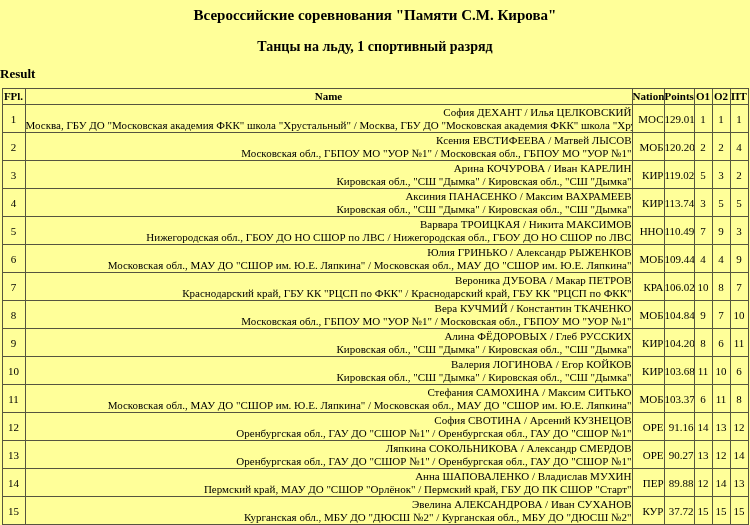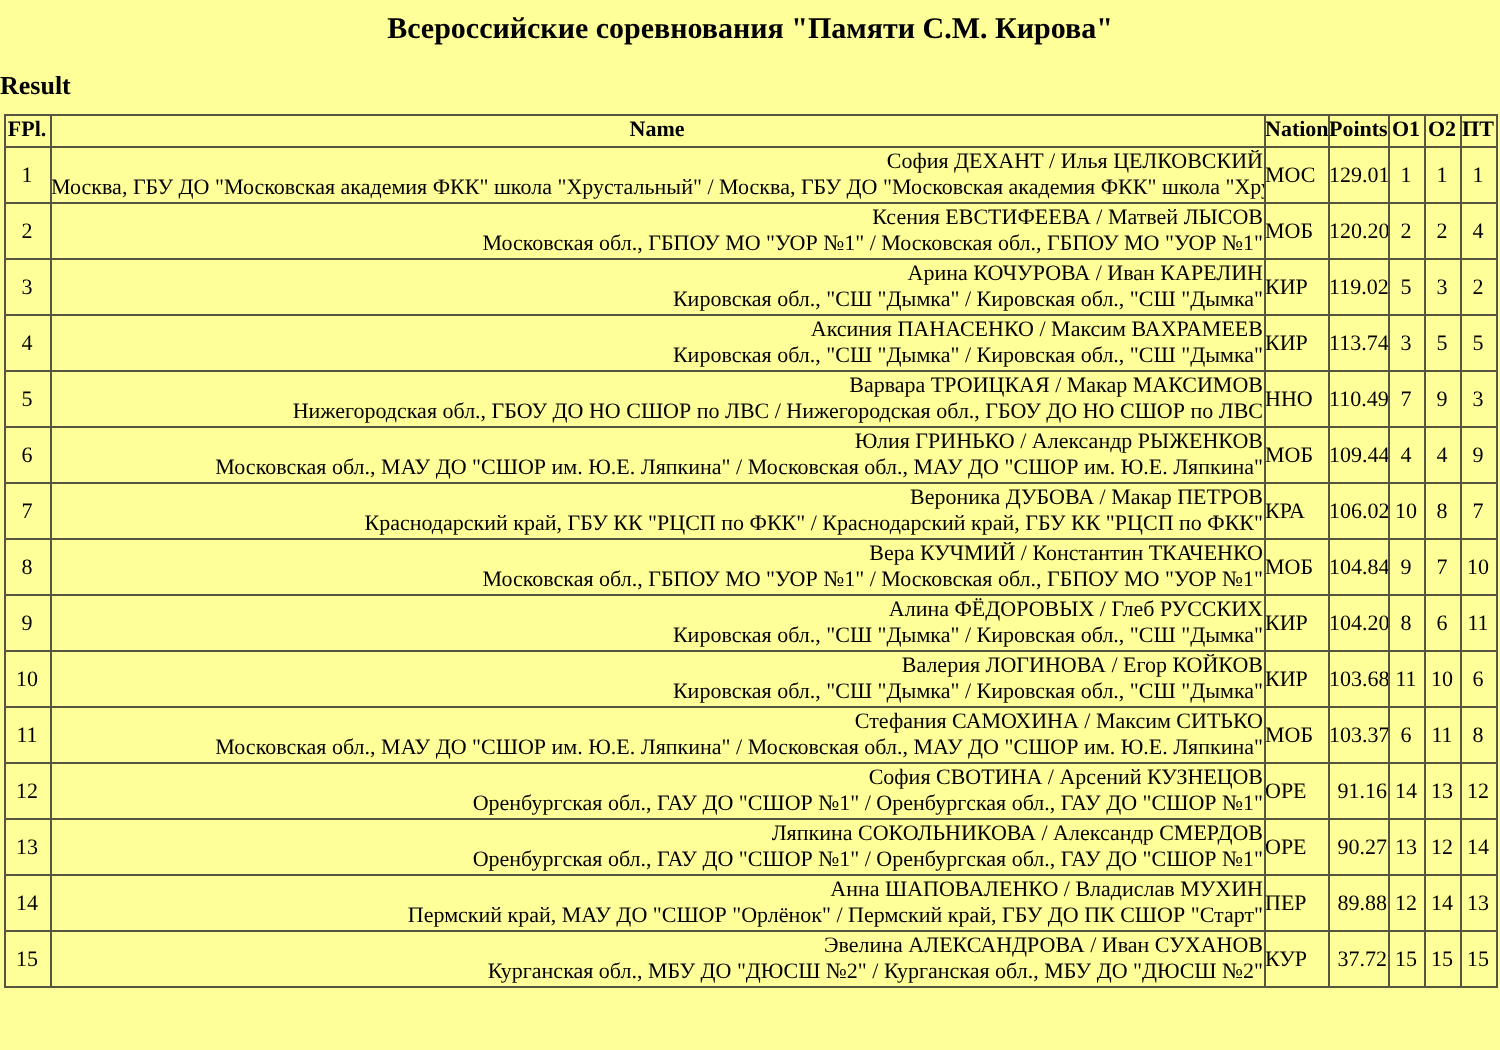--- a/index.html
+++ b/index.html
@@ -58,29 +58,30 @@
   td.c-fpl    { text-align: center; font-size: 11px; }
   td.c-name   { padding: 1px 3px; vertical-align: middle; }
   td.c-name .names,
   td.c-name .club {
     font-size: 11px;
     line-height: 13px;
     white-space: nowrap;
     overflow: hidden;
     text-align: right;
   }
-  td.c-nation { text-align: left; font-size: 11px; }
+  td.c-nation { text-align: right; font-size: 11px; }
   td.c-points { text-align: right; font-size: 11px; padding-right: 3px; margin-left: 28px; }
   td.c-o      { text-align: center; font-size: 11px; }
 </style>
 </head>
 <body>
 
 <div>
   <div class="page-title">Всероссийские соревнования "Памяти С.М. Кирова"</div>
+  <div class="page-subtitle">Танцы на льду, 1 спортивный разряд</div>
   <div class="result-label">Result</div>
 
   <table class="results">
     <colgroup>
       <col style="width:23px">
       <col style="width:607px">
       <col style="width:32px">
       <col style="width:30px">
       <col style="width:18px">
       <col style="width:18px">
@@ -142,21 +143,21 @@
           </td>
           <td class="c-nation">КИР</td>
           <td class="c-points">113.74</td>
           <td class="c-o">3</td>
           <td class="c-o">5</td>
           <td class="c-o">5</td>
         </tr>
         <tr class="data-row">
           <td class="c-fpl">5</td>
           <td class="c-name">
-            <div class="names">Варвара ТРОИЦКАЯ / Макар МАКСИМОВ</div>
+            <div class="names">Варвара ТРОИЦКАЯ / Никита МАКСИМОВ</div>
             <div class="club">Нижегородская обл., ГБОУ ДО НО СШОР по ЛВС / Нижегородская обл., ГБОУ ДО НО СШОР по ЛВС</div>
           </td>
           <td class="c-nation">ННО</td>
           <td class="c-points">110.49</td>
           <td class="c-o">7</td>
           <td class="c-o">9</td>
           <td class="c-o">3</td>
         </tr>
         <tr class="data-row">
           <td class="c-fpl">6</td>

